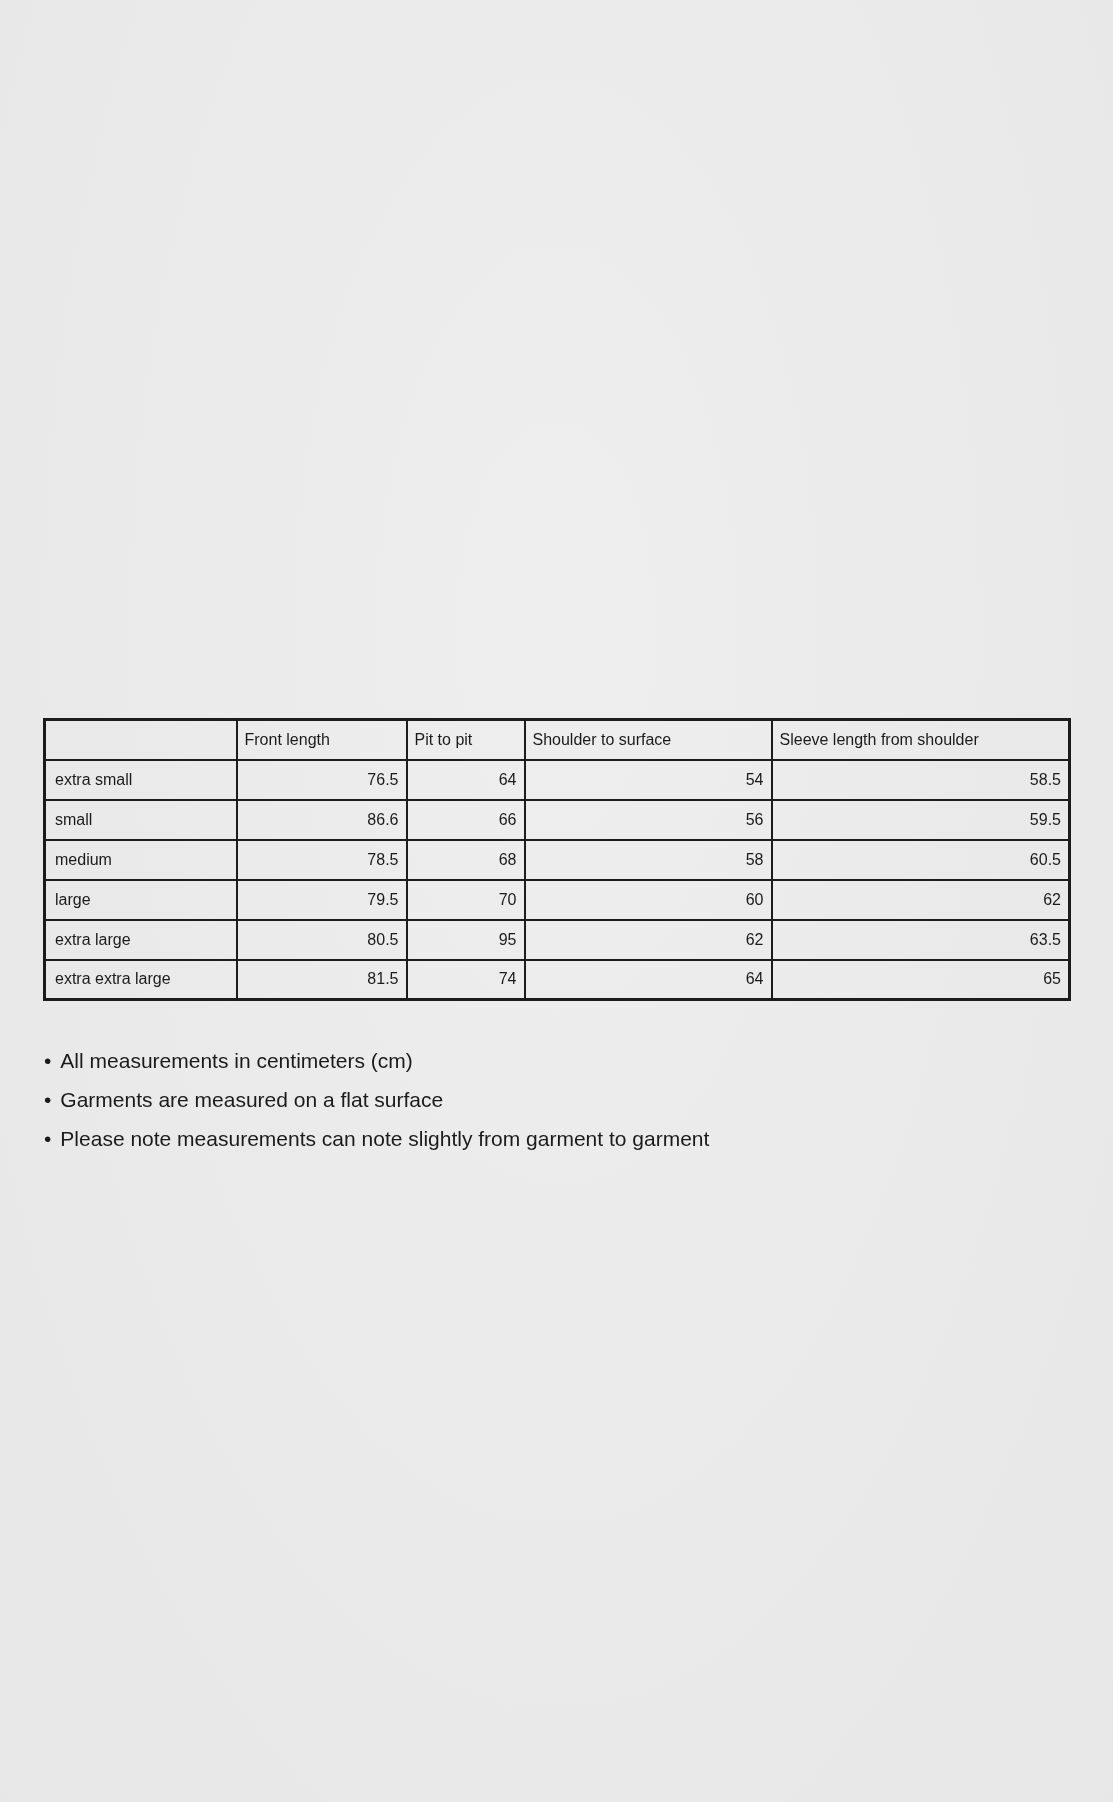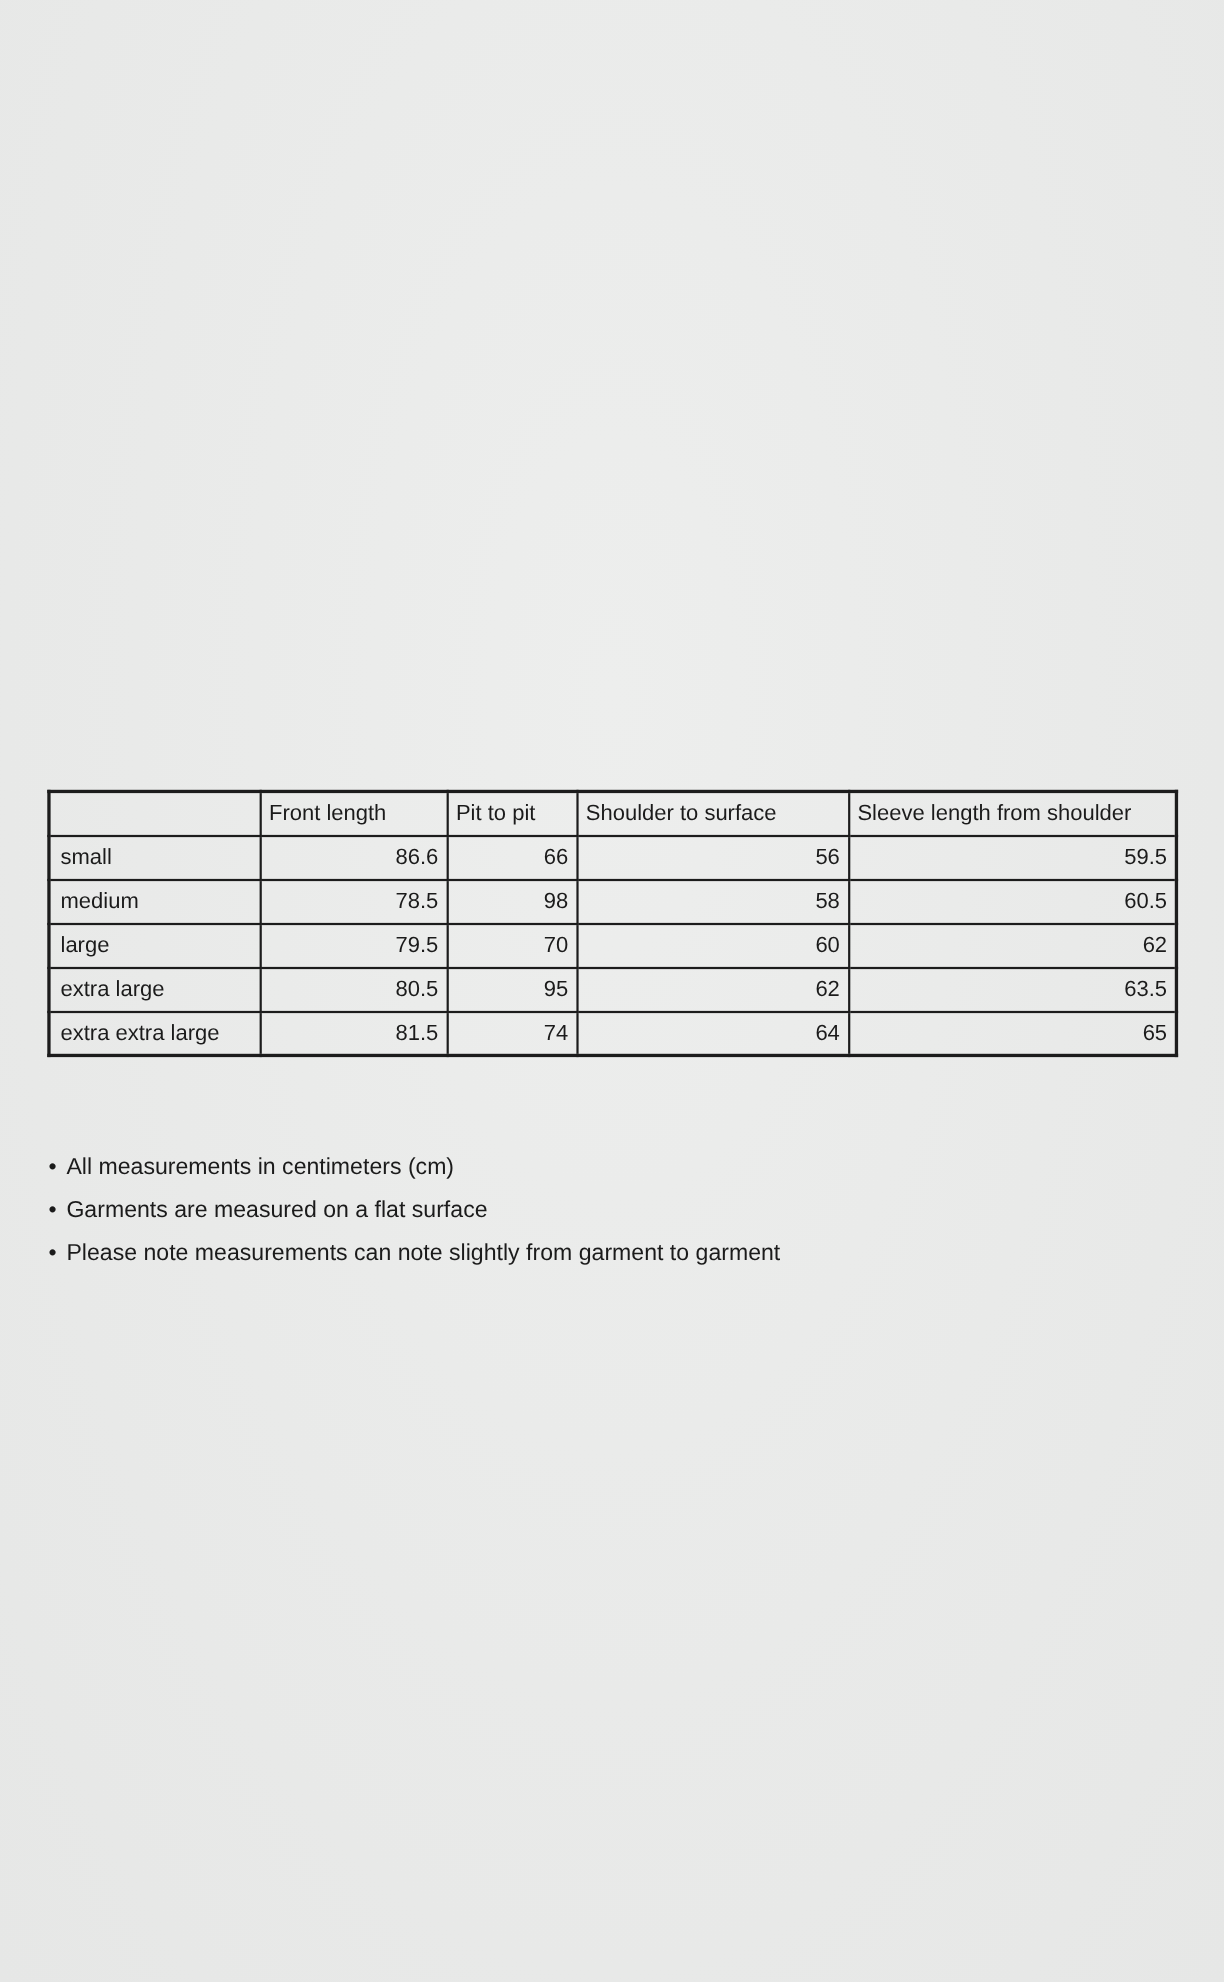--- a/index.html
+++ b/index.html
@@ -35,21 +35,21 @@
     white-space: nowrap;
   }
   table.size-table {
     position: absolute;
     left: 43px;
     top: 718px;
     width: 1025px;
     border-collapse: collapse;
     table-layout: fixed;
     border: 3px solid #1c1c1c;
-    font-size: 20px;
+    font-size: 16px;
   }
   table.size-table th,
   table.size-table td {
     border: 2px solid #1c1c1c;
     height: 40px;
     box-sizing: border-box;
     font-weight: normal;
     vertical-align: middle;
     padding: 0;
     overflow: hidden;
@@ -101,30 +101,37 @@
       <tr>
         <th></th>
         <th>Front length</th>
         <th>Pit to pit</th>
         <th>Shoulder to surface</th>
         <th>Sleeve length from shoulder</th>
       </tr>
     </thead>
     <tbody>
       <tr>
+        <td class="size-label">extra small</td>
+        <td class="num">76.5</td>
+        <td class="num">64</td>
+        <td class="num">54</td>
+        <td class="num">58.5</td>
+      </tr>
+      <tr>
         <td class="size-label">small</td>
         <td class="num">86.6</td>
         <td class="num">66</td>
         <td class="num">56</td>
         <td class="num">59.5</td>
       </tr>
       <tr>
         <td class="size-label">medium</td>
         <td class="num">78.5</td>
-        <td class="num">98</td>
+        <td class="num">68</td>
         <td class="num">58</td>
         <td class="num">60.5</td>
       </tr>
       <tr>
         <td class="size-label">large</td>
         <td class="num">79.5</td>
         <td class="num">70</td>
         <td class="num">60</td>
         <td class="num">62</td>
       </tr>

